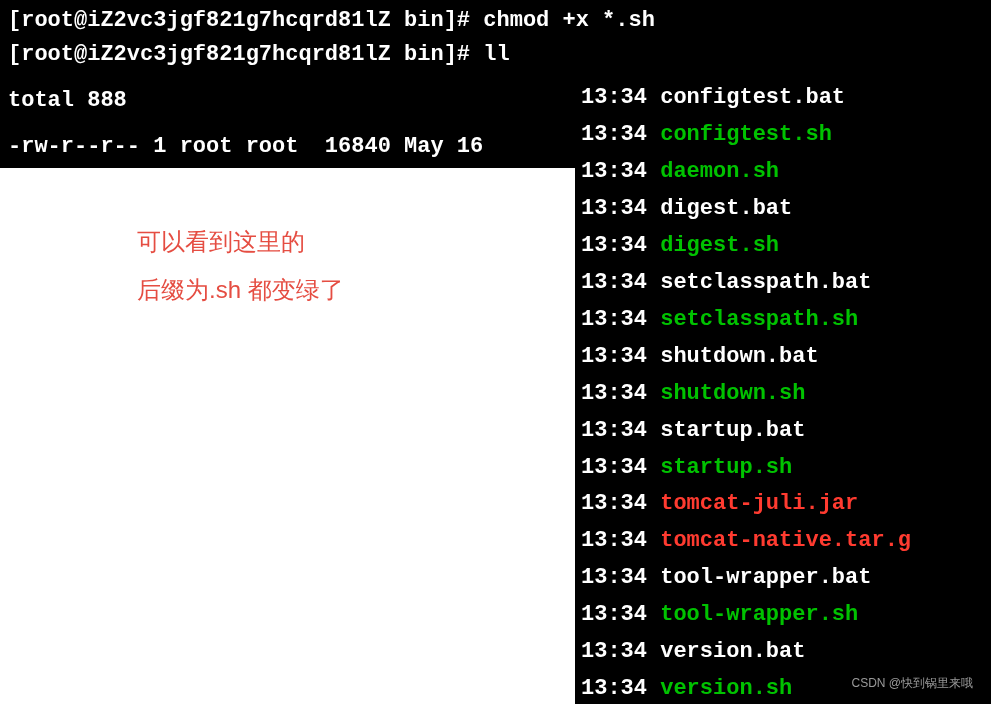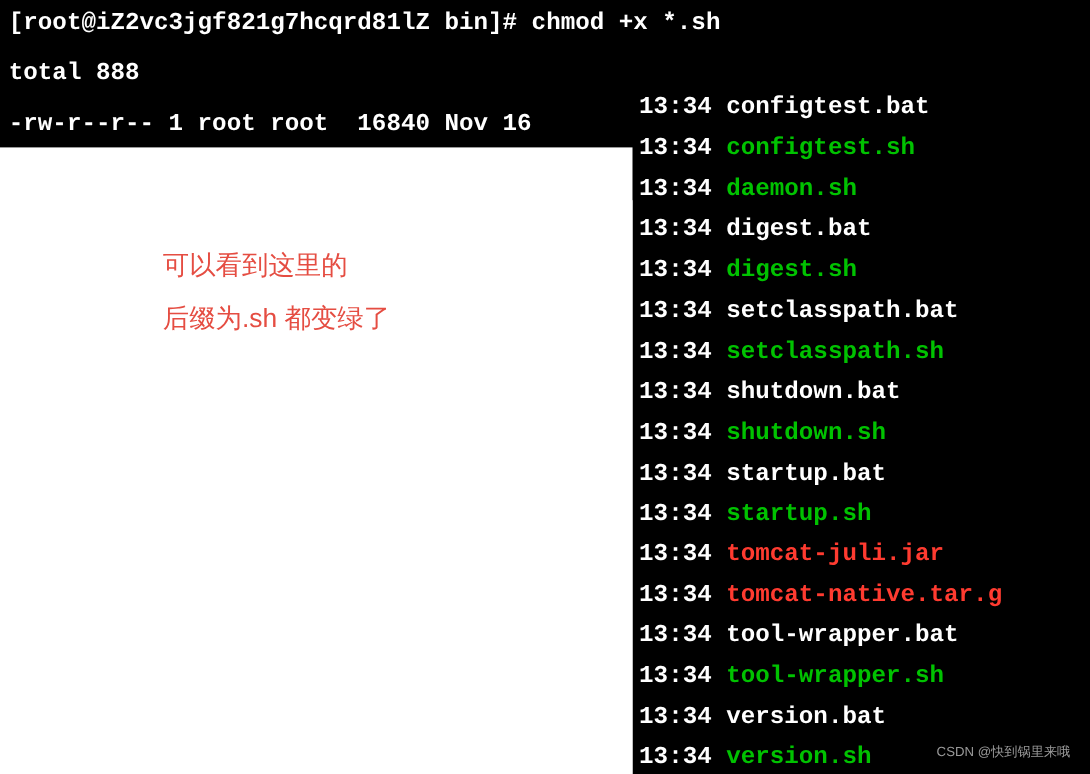--- a/index.html
+++ b/index.html
@@ -32,21 +32,21 @@
     .left-col {
       position: absolute;
       left: 0;
       top: 182px;
       width: 575px;
       height: 522px;
       background: #fff;
     }
     .annotation {
       position: absolute;
-      left: 148px;
+      left: 137px;
       top: 36px;
       color: #e54d42;
       font-family: 'Microsoft YaHei', 'SimHei', sans-serif;
       font-weight: normal;
       font-size: 24px;
       line-height: 2.0;
     }
     .right-col {
       position: absolute;
       left: 575px;
@@ -75,22 +75,27 @@
   </style>
 </head>
 <body>
 
 <div class="terminal-top">
   <div>
     <span class="prompt-user">[root@iZ2vc3jgf821g7hcqrd81lZ bin]#</span>
     <span> </span>
     <span class="cmd">chmod +x *.sh</span>
   </div>
+  <div>
+    <span class="prompt-user">[root@iZ2vc3jgf821g7hcqrd81lZ bin]#</span>
+    <span> </span>
+    <span class="cmd">ll</span>
+  </div>
   <div class="ls-row">total 888</div>
-  <div class="ls-row">-rw-r--r-- 1 root root  16840 Nov 16</div>
+  <div class="ls-row">-rw-r--r-- 1 root root  16840 May 16</div>
 </div>
 
 <div class="right-col" id="file-listing"><div><span class="file-time">13:34 </span><span class="file-white">configtest.bat</span></div><div><span class="file-time">13:34 </span><span class="file-green">configtest.sh</span></div><div><span class="file-time">13:34 </span><span class="file-green">daemon.sh</span></div><div><span class="file-time">13:34 </span><span class="file-white">digest.bat</span></div><div><span class="file-time">13:34 </span><span class="file-green">digest.sh</span></div><div><span class="file-time">13:34 </span><span class="file-white">setclasspath.bat</span></div><div><span class="file-time">13:34 </span><span class="file-green">setclasspath.sh</span></div><div><span class="file-time">13:34 </span><span class="file-white">shutdown.bat</span></div><div><span class="file-time">13:34 </span><span class="file-green">shutdown.sh</span></div><div><span class="file-time">13:34 </span><span class="file-white">startup.bat</span></div><div><span class="file-time">13:34 </span><span class="file-green">startup.sh</span></div><div><span class="file-time">13:34 </span><span class="file-red">tomcat-juli.jar</span></div><div><span class="file-time">13:34 </span><span class="file-red">tomcat-native.tar.g</span></div><div><span class="file-time">13:34 </span><span class="file-white">tool-wrapper.bat</span></div><div><span class="file-time">13:34 </span><span class="file-green">tool-wrapper.sh</span></div><div><span class="file-time">13:34 </span><span class="file-white">version.bat</span></div><div><span class="file-time">13:34 </span><span class="file-green">version.sh</span></div></div>
 
 <div class="left-col">
   <div class="annotation">
     <div>可以看到这里的</div>
     <div>后缀为.sh 都变绿了</div>
   </div>
 </div>

